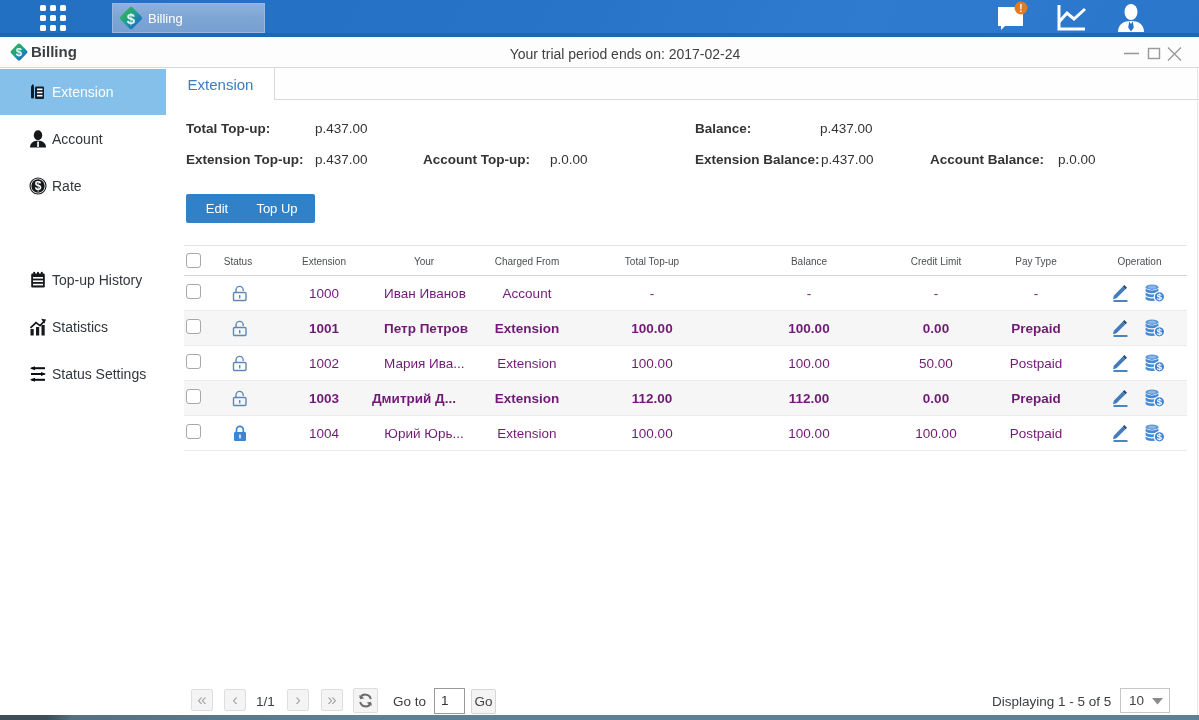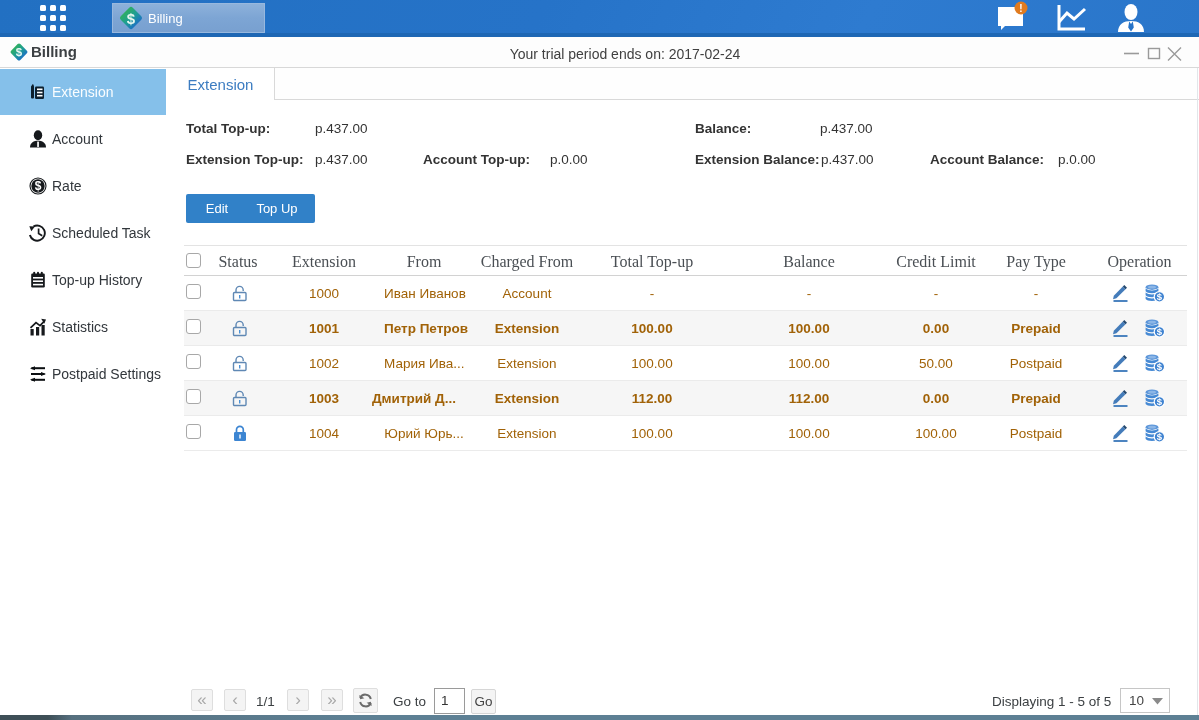--- a/index.html
+++ b/index.html
@@ -29,24 +29,24 @@
 
 #content { position:absolute; left:167px; top:68px; width:1032px; height:648px; background:#fff; }
 #tabline { position:absolute; left:0; top:0; width:1032px; height:32px; border-bottom:1px solid #d9d9d9; background:#fefefe; }
 #tabactive { position:absolute; left:0; top:0; width:108px; height:32px; background:#fff; border-right:1px solid #d9d9d9; text-align:center; line-height:33px; font-size:15px; color:#3c7cc1; }
 .lab { position:absolute; font-size:13.5px; font-weight:bold; color:#333; }
 .val { position:absolute; font-size:13.5px; color:#333; }
 .btn { position:absolute; top:126px; height:29px; background:#3181c8; color:#fff; font-size:13px; text-align:center; line-height:29px; border-radius:2px; }
 
 #tbl { position:absolute; left:17px; top:177px; width:1003px; }
 #tbl .hrow { position:relative; height:31px; border-top:1px solid #e3e3e3; border-bottom:1px solid #d2d2d2; }
-#tbl .hcell { position:absolute; top:0; height:31px; line-height:31px; text-align:center; font-size:16px; color:#4a4f54; white-space:nowrap;font-family:Liberation Serif, serif; }
+#tbl .hcell { position:absolute; top:0; height:31px; line-height:31px; text-align:center; font-size:10px; color:#4a4f54; white-space:nowrap; }
 #tbl .row { position:relative; height:35px; border-bottom:1px solid #ebebeb; }
 #tbl .row.alt { background:#f6f6f6;font-weight:bold; }
-#tbl .cell { position:absolute; top:0; height:35px; line-height:35px; text-align:center; font-size:13.5px; color:#a16207; white-space:nowrap; }
+#tbl .cell { position:absolute; top:0; height:35px; line-height:35px; text-align:center; font-size:13.5px; color:#701a75; white-space:nowrap; }
 .cb { position:absolute; left:2px; top:8px; width:15px; height:15px; border:1px solid #a8a8a8; border-radius:3px; background:#fff; }
 
 #pager { position:absolute; left:17px; top:615px; width:1003px; height:33px; }
 .pbtn { position:absolute; top:6px; width:22px; height:22px; background:#f4f4f4; border:1px solid #dedede; border-radius:2px;
   color:#a9a9a9; font-size:17px; text-align:center; line-height:19px; }
 #pager .ptx { position:absolute; top:11px; font-size:13.5px; color:#3c4043; }
 #goin { position:absolute; left:250px; top:5px; width:31px; height:26px; border:1px solid #9a9a9a; font-size:13.5px; padding-left:6px; line-height:24px; background:#fff; color:#333; }
 #gobtn { position:absolute; left:287px; top:6px; width:25px; height:25px; background:#f4f4f4; border:1px solid #d6d6d6; border-radius:2px; text-align:center; line-height:23px; font-size:13.5px; color:#444; }
 #dd { position:absolute; left:936px; top:5px; width:50px; height:25px; border:1px solid #c6c6c6; background:#fff; font-size:13.5px; color:#444; }
 #bottomstrip { position:absolute; left:0; top:715px; width:1199px; height:5px; background:linear-gradient(90deg,#3e4f57 0%,#3e4f57 4%,#56707f 6%,#5d8094 30%,#5d8094 100%); }
@@ -145,28 +145,20 @@
     <span class="stx">Account</span>
   </div>
   <div class="sitem" style="top:95px">
     <svg class="sic" viewBox="0 0 18 18">
       <circle cx="9" cy="9" r="8" fill="none" stroke="#16191c" stroke-width="1.1"></circle>
       <circle cx="9" cy="9" r="6.7" fill="#16191c"></circle>
       <text x="9" y="13.4" font-size="12" font-weight="bold" fill="#fff" text-anchor="middle" font-family="Liberation Sans">$</text>
     </svg>
     <span class="stx">Rate</span>
   </div>
-  <div class="sitem" style="top:142px">
-    <svg class="sic" viewBox="0 0 18 18">
-      <path d="M4.4 2.5 a 7.6 7.6 0 1 1 -3.5 8.6" fill="none" stroke="#16191c" stroke-width="1.9"></path>
-      <path d="M0.3 2.2 l5.6 0.2 l-3.6 4.8 z" fill="#16191c"></path>
-      <path d="M9.6 4.6 v5 l3.6 2.2" fill="none" stroke="#16191c" stroke-width="1.7"></path>
-    </svg>
-    <span class="stx">Scheduled Task</span>
-  </div>
   <div class="sitem" style="top:189px">
     <svg class="sic" viewBox="0 0 18 18">
         <g fill="#16191c">
       <rect x="2.2" y="2.5" width="13.6" height="14" rx="1.2"></rect>
       <rect x="4.2" y="0.8" width="2" height="3.4" rx="1"></rect>
           <rect x="8" y="0.8" width="2" height="3.4" rx="1"></rect>
           <rect x="11.8" y="0.8" width="2" height="3.4" rx="1"></rect>
       <rect x="4" y="6" width="10" height="1.6" fill="#fff"></rect>
       <rect x="4" y="9.4" width="10" height="1.6" fill="#fff"></rect>
       <rect x="4" y="12.8" width="10" height="1.6" fill="#fff"></rect>
@@ -190,21 +182,21 @@
     <svg class="sic" viewBox="0 0 18 18">
         <g stroke="#0b0e11" stroke-width="2" fill="#0b0e11">
       <line x1="2.5" y1="3.2" x2="16" y2="3.2"></line>
           <path d="M6 1.2 l-5 2 l5 2 z" stroke="none"></path>
       <line x1="2" y1="9" x2="15.5" y2="9"></line>
           <path d="M12 7 l5 2 l-5 2 z" stroke="none"></path>
       <line x1="2.5" y1="14.8" x2="16" y2="14.8"></line>
           <path d="M6 12.8 l-5 2 l5 2 z" stroke="none"></path>
         </g>
     </svg>
-    <span class="stx">Postpaid Settings</span>
+    <span class="stx">Status Settings</span>
   </div>
 </div>
 <div id="content">
   <div id="tabline"></div>
   <div id="tabactive">Extension</div>
 
   <div class="lab" style="left:19px;top:53px">Total Top-up:</div>
   <div class="val" style="left:148px;top:53px">p.437.00</div>
   <div class="lab" style="left:528px;top:53px">Balance:</div>
   <div class="val" style="left:653px;top:53px">p.437.00</div>
@@ -219,21 +211,21 @@
   <div class="val" style="left:891px;top:84px">p.0.00</div>
 
   <div class="btn" style="left:19px;width:62px">Edit</div>
   <div class="btn" style="left:72px;width:76px">Top Up</div>
 
   <div id="tbl">
     <div class="hrow">
       <div class="cb" style="top:7px"></div>
       <div class="hcell" style="left:28px;width:52px">Status</div>
       <div class="hcell" style="left:80px;width:120px">Extension</div>
-      <div class="hcell" style="left:200px;width:80px">From</div>
+      <div class="hcell" style="left:200px;width:80px">Your</div>
       <div class="hcell" style="left:280px;width:126px">Charged From</div>
       <div class="hcell" style="left:406px;width:124px">Total Top-up</div>
       <div class="hcell" style="left:530px;width:190px">Balance</div>
       <div class="hcell" style="left:707px;width:90px">Credit Limit</div>
       <div class="hcell" style="left:784px;width:136px">Pay Type</div>
       <div class="hcell" style="left:914px;width:83px">Operation</div>
     </div>
 
     <svg width="0" height="0" style="position:absolute">
       <defs>

